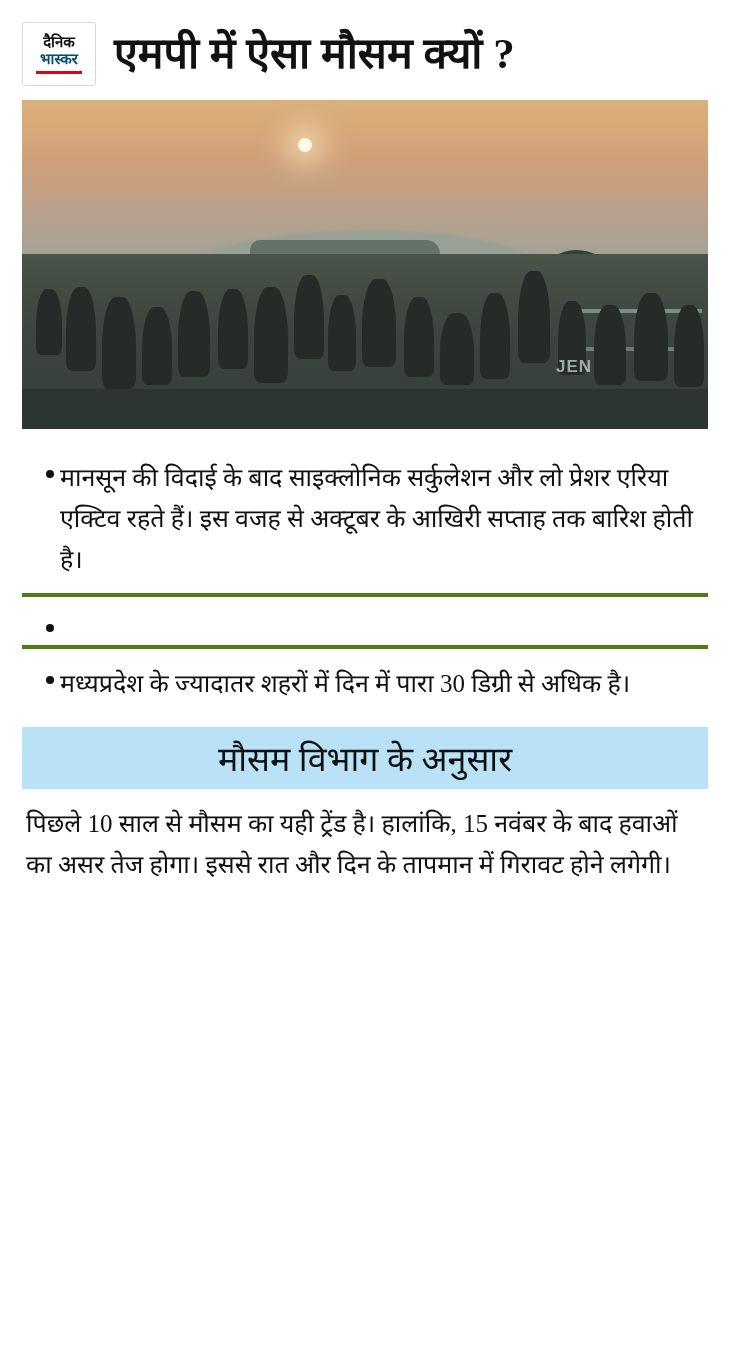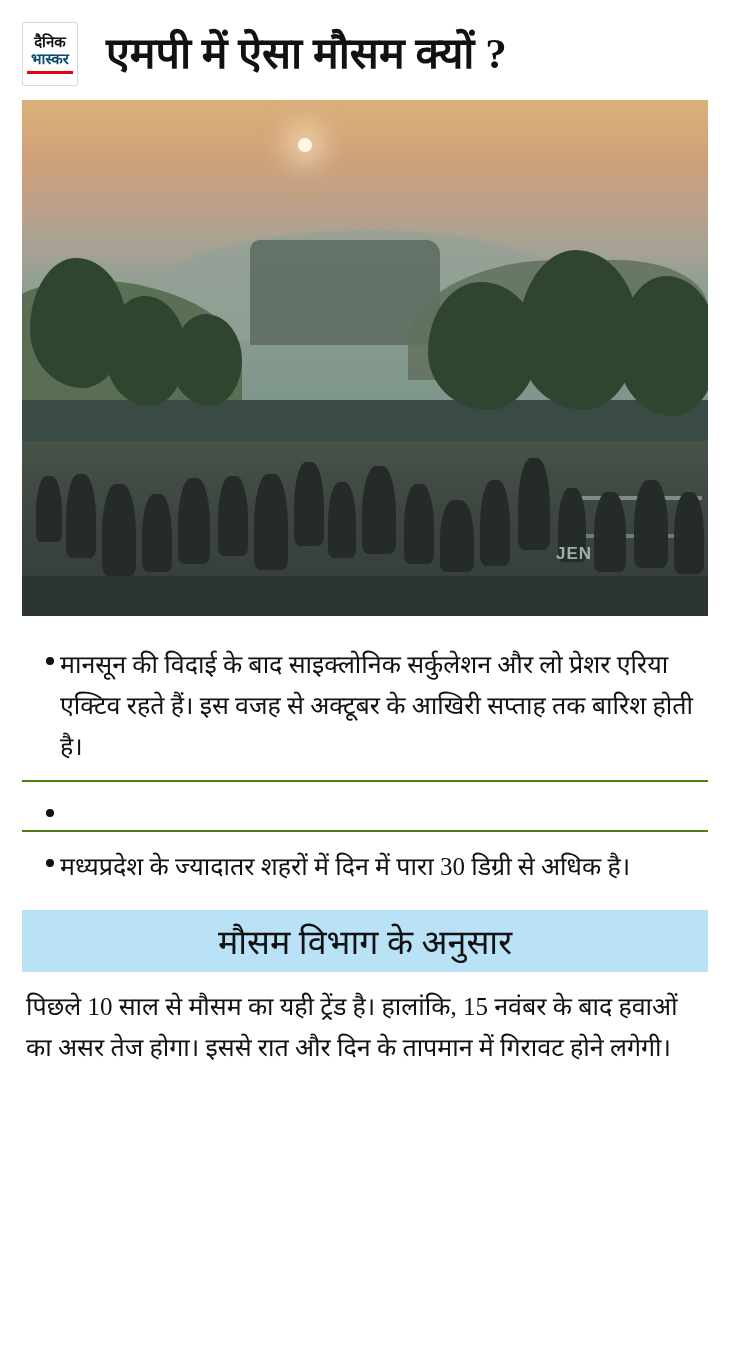--- a/index.html
+++ b/index.html
@@ -24,21 +24,21 @@
 
   
   .header {
     display: flex;
     align-items: center;
     padding: 18px 16px 10px 22px;
     box-sizing: border-box;
     height: 100px;
   }
   .logo-box {
-    width: 56px;
+    width: 74px;
     height: 64px;
     background: #ffffff;
     border: 1px solid #d8d8d8;
     border-radius: 3px;
     display: flex;
     flex-direction: column;
     align-items: center;
     justify-content: center;
     flex: none;
     box-sizing: border-box;
@@ -64,29 +64,29 @@
     height: 3px;
     background: #e8000d;
     margin-top: 3px;
   }
   .headline {
     font-family: "Liberation Serif", serif;
     font-size: 43px;
     line-height: 50px;
     font-weight: 700;
     color: #111111;
-    margin-left: 28px;
+    margin-left: 18px;
     white-space: nowrap;
   }
 
   
   .photo-wrap {
     margin: 0 22px;
     width: 686px;
-    height: 516px;
+    height: 329px;
     position: relative;
     overflow: hidden;
     background: #3a4a44;
   }
   .sky {
     position: absolute;
     left: 0; top: 0; right: 0;
     height: 300px;
     background: linear-gradient(to bottom,
       #d9b07a 0%,
@@ -199,21 +199,21 @@
   }
 
   
   .bullets {
     margin: 14px 22px 0 22px;
   }
   .bullet-item {
     display: flex;
     align-items: flex-start;
     padding: 14px 0 13px 24px;
-    border-bottom: 2px solid #4d7c0f;
+    border-bottom: 4px solid #4d7c0f;
     box-sizing: border-box;
   }
   .bullet-item:last-child {
     border-bottom: none;
   }
   .dot {
     width: 8px;
     height: 8px;
     background: #111;
     border-radius: 50%;

